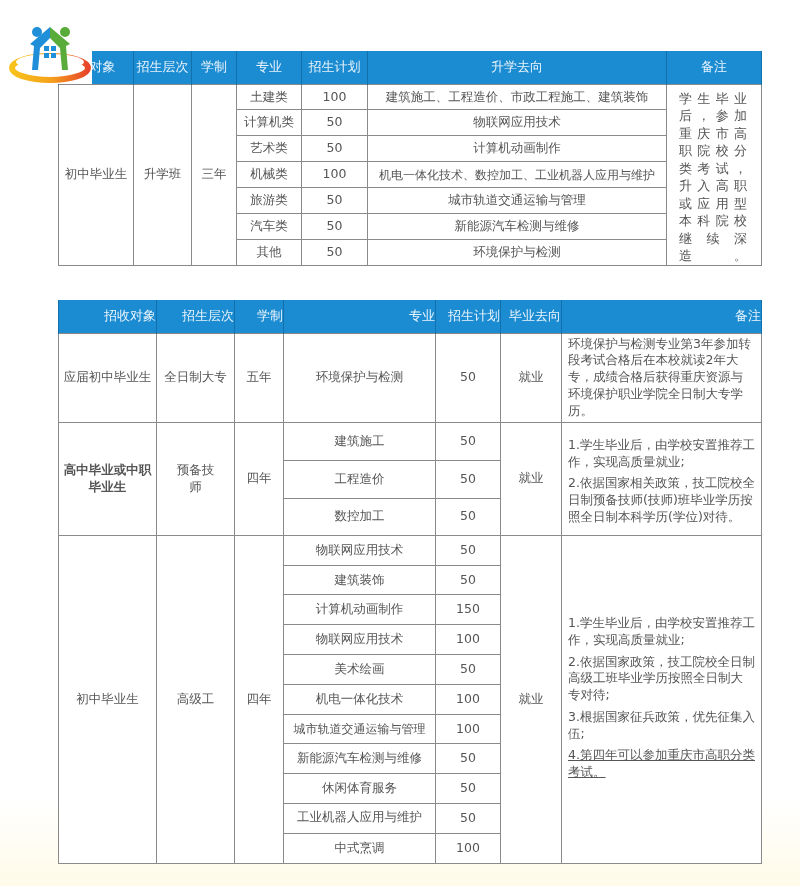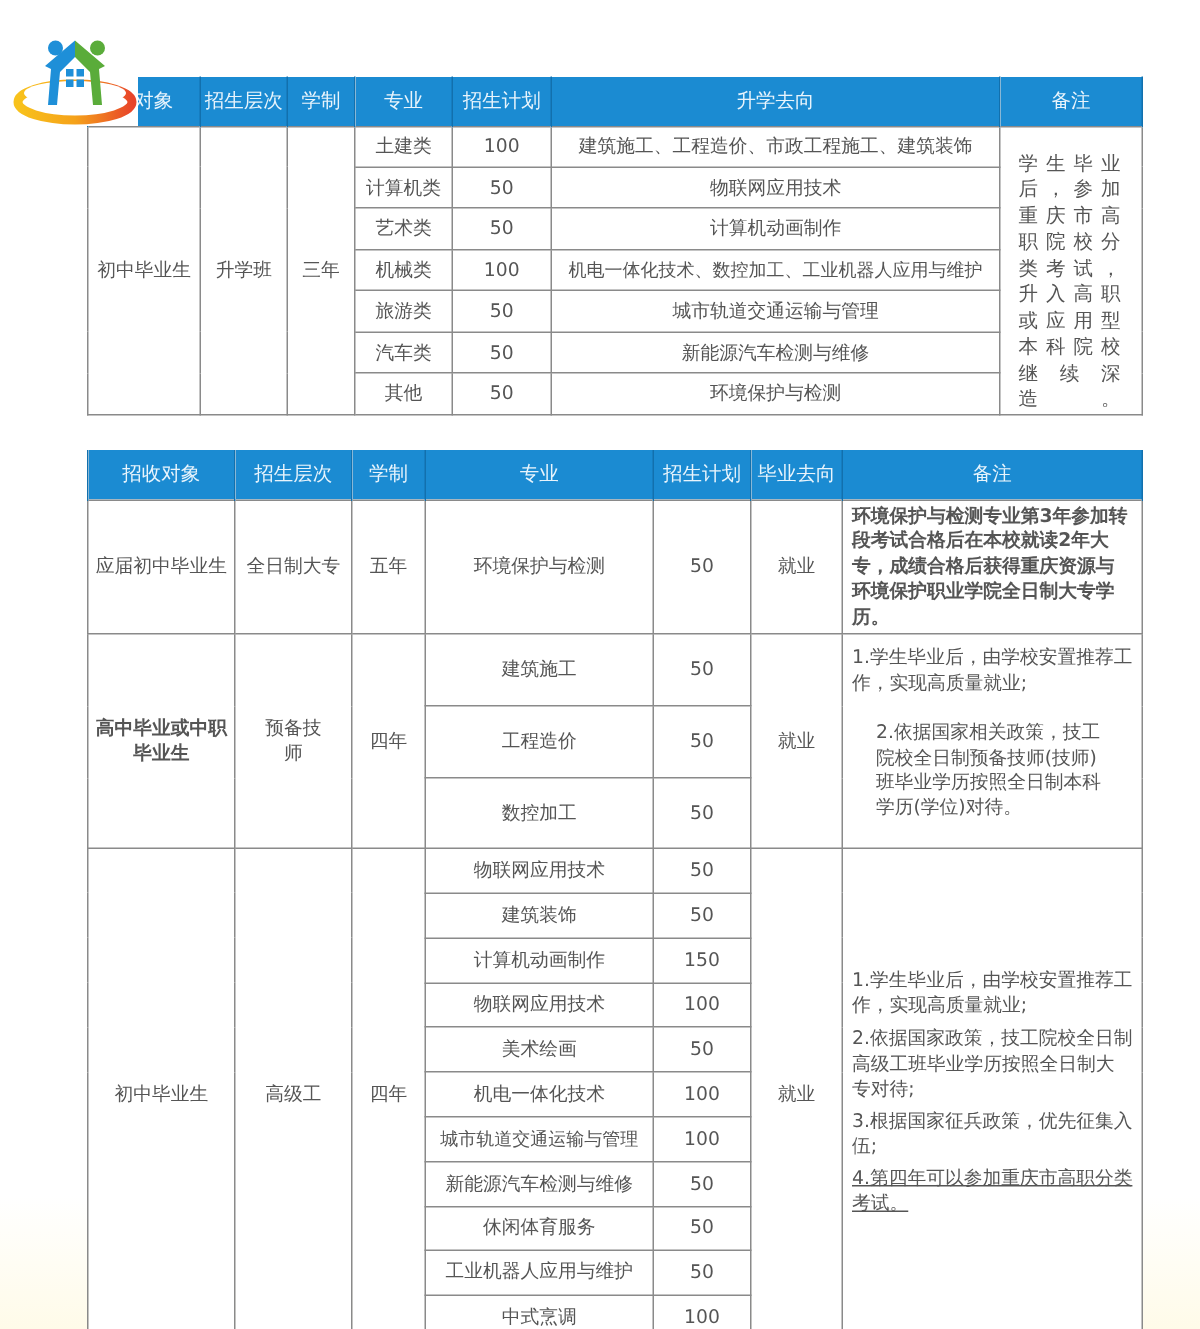--- a/index.html
+++ b/index.html
@@ -33,24 +33,24 @@
     border: 1px solid #8a8a8a;
     text-align: center;
     vertical-align: middle;
     background: #fff;
     line-height: 1.35;
   }
   #t1 { left: 58px; top: 51px; width: 703px; }
   #t1 th { height: 33px; }
   #t1 td { height: 24.2px; }
   #t2 { left: 58px; top: 300px; width: 703px; }
-  #t2 th { height: 33px; }
+  #t2 th { height: 33px; text-align: right; }
   .note { text-align: left !important; padding: 2px 6px; font-size: 12.5px; line-height: 1.45; }
   .note p { margin: 5px 0 4px 0; }
-  .note1 { text-align: justify !important; text-align-last: justify; letter-spacing: 4px; padding: 16px 10px 0 12px; font-size: 13px; line-height: 1.5; margin-left: 20px; }
+  .note1 { text-align: justify !important; text-align-last: justify; letter-spacing: 4px; padding: 5px 10px 0 12px; font-size: 13px; line-height: 1.5; margin-left: 20px; }
   .hdr-cut { text-indent: -12px; }
 </style>
 </head>
 <body>
 
 <div class="logo">
   <svg width="84" height="62" viewBox="0 0 84 62">
     <defs>
       <linearGradient id="arc" x1="0" x2="1" y1="0" y2="0">
         <stop offset="0" stop-color="#f8c21c"></stop>
@@ -159,34 +159,34 @@
   <tbody>
 
     <tr style="height:87px;">
       <td>应届初中毕业生</td>
       <td>全日制大专</td>
       <td>五年</td>
       <td>环境保护与检测</td>
       <td>50</td>
       <td>就业</td>
       <td class="note">
-        <p style="margin:0;font-weight:bold;">环境保护与检测专业第3年参加转段考试合格后在本校就读2年大专，成绩合格后获得重庆资源与环境保护职业学院全日制大专学历。</p>
+        <p style="margin:0;">环境保护与检测专业第3年参加转段考试合格后在本校就读2年大专，成绩合格后获得重庆资源与环境保护职业学院全日制大专学历。</p>
       </td>
     </tr>
 
     <tr style="height:38px;">
       <td rowspan="3" style="padding:0 4px;font-weight:bold;">高中毕业或中职毕业生</td>
       <td rowspan="3" style="padding:0 18px;"><span>预备技师</span></td>
       <td rowspan="3">四年</td>
       <td>建筑施工</td>
       <td>50</td>
       <td rowspan="3">就业</td>
       <td rowspan="3" class="note">
         <p>1.学生毕业后，由学校安置推荐工作，实现高质量就业;</p>
-        <p style="margin:16px;">2.依据国家相关政策，技工院校全日制预备技师(技师)班毕业学历按照全日制本科学历(学位)对待。</p>
+        <p style="margin:0;">2.依据国家相关政策，技工院校全日制预备技师(技师)班毕业学历按照全日制本科学历(学位)对待。</p>
       </td>
     </tr>
     <tr style="height:38px;">
       <td>工程造价</td>
       <td>50</td>
     </tr>
     <tr style="height:37px;">
       <td>数控加工</td>
       <td>50</td>
     </tr>

